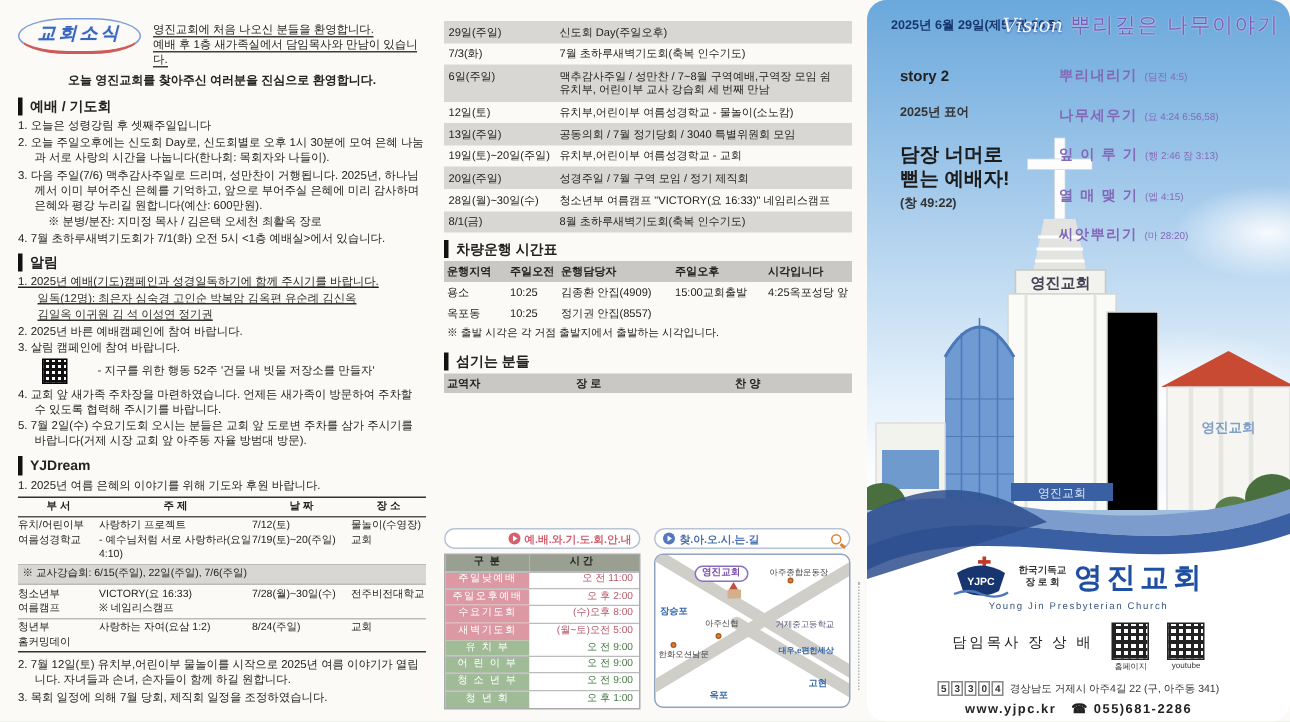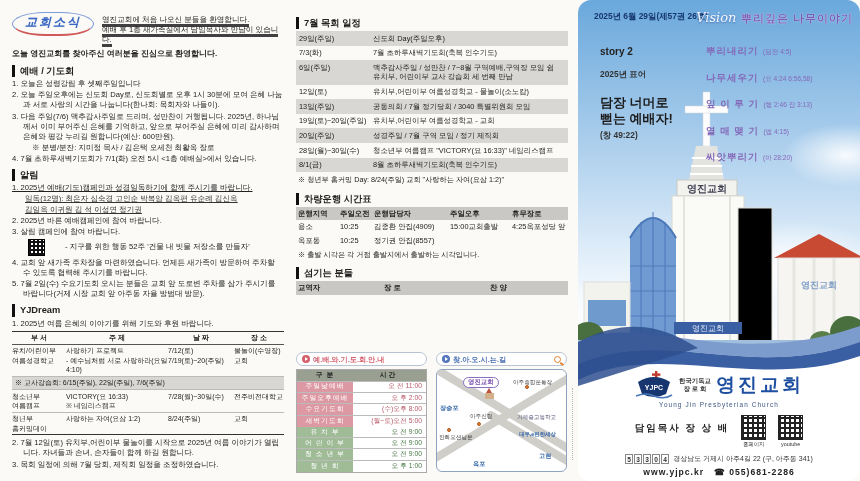--- a/index.html
+++ b/index.html
@@ -12,22 +12,22 @@
   body{font-family:"Liberation Sans",sans-serif;background:#dfdedb;position:relative;overflow:hidden;color:#222;}
   .sheet{position:absolute;inset:0;background:#fbfaf6;}
 
   
   .panel-left{position:absolute;left:12px;top:12px;width:272px;height:462px;font-size:7.6px;line-height:1.33;overflow:hidden;}
   .masthead{display:flex;align-items:flex-start;gap:8px;margin-bottom:4px;}
   .logo-oval{display:inline-block;font-size:12px;font-weight:bold;font-style:italic;color:#3a66c0;
     border:1.5px solid #7d9cd8;border-radius:50% / 62%;padding:2px 12px 3px;letter-spacing:2px;
     text-shadow:0 0 1px #b8cdf0;border-bottom:2.5px solid #d05a5a;white-space:nowrap;}
   .mast-notes{padding-top:3px;}
-  .mnote span{border-bottom:3px solid #404040;}
-  .welcome{font-weight:bold;font-size:8px;text-align:left;margin:2px 0 3px;}
+  .mnote span{border-bottom:1px solid #404040;}
+  .welcome{font-weight:bold;font-size:8px;text-align:center;margin:2px 0 3px;}
   .sec{font-weight:bold;font-size:9.3px;border-left:3px solid #111;padding-left:5px;margin:5px 0 2px;}
   .li{padding-left:11px;text-indent:-11px;margin-bottom:1px;}
   .li.note{padding-left:20px;text-indent:0;}
   .subnames{margin-left:13px;white-space:pre-line;text-decoration:underline;color:#333;margin-bottom:1px;}
   .uline{text-decoration:underline;}
   .qrrow{display:flex;gap:20px;margin:2px 0 2px 16px;align-items:center;}
   .qrbox{width:17px;height:17px;border:1px solid #000;flex:0 0 auto;
     background-image:repeating-linear-gradient(0deg,#111 0 2px,transparent 2px 4px),repeating-linear-gradient(90deg,#111 0 2px,#fff 2px 4px);}
   .yjtable{border-top:1.4px solid #333;border-bottom:1.4px solid #333;font-size:7px;margin:2px 0 3px;}
   .yjtable .trow{display:flex;border-bottom:.5px solid #bbb;padding:1.5px 0;}
@@ -52,21 +52,21 @@
   .sh1{width:42px;} .sh2{width:34px;} .sh3{width:76px;} .sh4{width:62px;} .sh5{flex:1;}
   .sv1{width:86px;} .sv2{width:106px;} .sv3{flex:1;}
   .pre{white-space:pre-line;}
   .boxes{position:absolute;left:0;top:340px;width:272px;display:flex;gap:9px;}
   .bx{width:131px;}
   .bxpill{display:flex;align-items:center;gap:3px;border:1px solid #b8c4d4;border-radius:9px;
     padding:1.5px 5px;font-weight:bold;font-size:7.2px;margin-bottom:3px;background:#fff;}
   .bxpill .arr{width:8px;height:8px;border-radius:50%;flex:0 0 auto;position:relative;}
   .arr.pk{background:var(--accent-pink);} .arr.bl{background:#5577bb;}
   .arr::after{content:"";position:absolute;left:3px;top:2px;border-left:3px solid #fff;border-top:2px solid transparent;border-bottom:2px solid transparent;}
-  .bxpill.pk{color:var(--accent-pink);} .bxpill.bl{color:#4a6fb0;}
+  .bxpill.pk{color:var(--accent-pink);justify-content:flex-end;} .bxpill.bl{color:#4a6fb0;}
   .mag{margin-left:auto;width:7px;height:7px;border:1.6px solid #e08030;border-radius:50%;position:relative;}
   .mag::after{content:"";position:absolute;left:5px;top:6px;width:4px;height:1.6px;background:#e08030;transform:rotate(38deg);}
   .wtable{border:.5px solid #aaa;font-size:6.8px;}
   .wtable .wrow{display:flex;border-bottom:.5px solid #bbb;height:11.3px;align-items:stretch;}
   .wtable .wrow:last-child{border-bottom:none;}
   .wtable .wk{width:56px;color:#fff;display:flex;align-items:center;justify-content:center;letter-spacing:1px;flex:0 0 auto;}
   .wtable .wv{flex:1;display:flex;align-items:center;justify-content:flex-end;padding-right:4px;background:#fff;}
   .whead .wk{background:#9aa091;color:#222;font-weight:bold;}
   .whead .wv{background:#9aa091;color:#222;font-weight:bold;justify-content:center;}
   .grp-pink .wk{background:#dd99a3;} .grp-pink .wv{color:#b85a6a;}
@@ -89,39 +89,39 @@
   
   .cover{position:absolute;left:578px;top:0;width:282px;height:481px;background:#fff;overflow:hidden;border-radius:13px;}
   .sky{position:absolute;left:0;top:0;width:282px;height:345px;
     background:radial-gradient(ellipse 140px 70px at 75% 78%,#fff 0%,rgba(255,255,255,0) 70%),
                radial-gradient(ellipse 120px 60px at 15% 92%,#fff 0%,rgba(255,255,255,0) 70%),
                radial-gradient(ellipse 90px 45px at 95% 45%,rgba(255,255,255,.9) 0%,rgba(255,255,255,0) 70%),
                linear-gradient(180deg,var(--sky-blue) 0%,#a9cdec 40%,#e7f2fb 78%,#fff 100%);}
   .cdate{position:absolute;left:16px;top:11px;font-size:8.4px;font-weight:bold;color:#16366e;z-index:5;}
   .vtitle{position:absolute;right:7px;top:8px;z-index:5;white-space:nowrap;}
   .vtitle .ven{font-family:"DejaVu Serif",serif;font-style:italic;font-size:13px;color:#f4f6ff;text-shadow:0 1px 2px #4a6fb0;}
-  .vtitle .vko{font-size:11px;font-weight:bold;color:var(--vision-purple);text-shadow:0 0 1px #fff;letter-spacing:1px;}
+  .vtitle .vko{font-size:14px;font-weight:normal;color:var(--vision-purple);text-shadow:0 0 1px #fff;letter-spacing:1px;}
   .vlist{position:absolute;left:128px;top:40px;z-index:5;}
   .vlist .vitem{margin-bottom:8.5px;color:#8468b8;white-space:nowrap;}
   .vlist .vt{font-size:9.5px;font-weight:bold;letter-spacing:1px;}
   .vlist .vr{font-size:6.6px;}
   .story{position:absolute;left:22px;top:46px;z-index:5;}
   .story .s1{font-size:10px;font-weight:bold;color:#222;margin-bottom:12px;}
   .story .s2{font-size:8.4px;font-weight:bold;color:#333;margin-bottom:15px;}
   .story .s3{font-size:13px;font-weight:bold;color:#1c1c1c;line-height:1.25;}
   .story .s4{font-size:8.4px;font-weight:bold;color:#333;margin-top:2px;}
   .bsvg{position:absolute;left:0;top:86px;z-index:2;}
   .wave{position:absolute;left:0;top:296px;z-index:4;}
   .clogo{position:absolute;left:0;top:370px;width:282px;z-index:6;}
   .lrow1{display:flex;align-items:center;justify-content:center;gap:5px;}
   .denom{font-size:6.4px;font-weight:bold;color:#333;line-height:1.25;text-align:center;}
   .cname{font-size:19px;font-weight:bold;color:var(--brand-blue);letter-spacing:3px;}
   .ceng{text-align:center;font-size:6.4px;letter-spacing:1.1px;color:#3a5580;margin-top:1px;}
   .lrow2{display:flex;align-items:flex-start;justify-content:center;gap:12px;margin-top:7px;}
-  .pastor{font-size:9.5px;font-weight:bold;letter-spacing:2px;padding-top:7px;}
+  .pastor{font-size:9.5px;font-weight:normal;letter-spacing:2px;padding-top:7px;}
   .qrcell{text-align:center;}
   .qrbig{width:25px;height:25px;border:1px solid #222;margin:0 auto;
     background-image:repeating-linear-gradient(0deg,#222 0 2px,transparent 2px 5px),repeating-linear-gradient(90deg,#222 0 2px,#fff 2px 5px);}
   .qrlbl{font-size:5.4px;color:#333;margin-top:1px;}
   .lrow3{display:flex;align-items:center;justify-content:center;gap:4px;margin-top:6px;font-size:7px;color:#333;}
   .postal{display:flex;gap:1px;}
   .pbox{width:8px;height:10px;border:1px solid #888;font-size:6.6px;font-weight:bold;display:flex;align-items:center;justify-content:center;background:#fff;}
   .lrow4{display:flex;justify-content:center;gap:10px;margin-top:3px;font-size:8.6px;font-weight:bold;color:#222;letter-spacing:1px;}
 </style>
 </head>
@@ -196,21 +196,20 @@
         <span class="c3 pre">8/24(주일)</span>
         <span class="c4 pre">교회</span>
       </div>
     </div>
     <div class="li">2. 7월 12일(토) 유치부,어린이부 물놀이를 시작으로 2025년 여름 이야기가 열립니다. 자녀들과 손녀, 손자들이 함께 하길 원합니다.</div>
     <div class="li">3. 목회 일정에 의해 7월 당회, 제직회 일정을 조정하였습니다.</div>
 
   </div>
 
   <div class="panel-mid">
-    <div class="sec">7월 목회 일정</div>
     <div class="mtable">
 
         <div class="mrow">
           <span class="d">29일(주일)</span>
           <span class="t">신도회 Day(주일오후)</span>
         </div>
 
         <div class="mrow">
           <span class="d">7/3(화)</span>
           <span class="t">7월 초하루새벽기도회(축복 인수기도)</span>
@@ -245,30 +244,29 @@
         <div class="mrow">
           <span class="d">28일(월)~30일(수)</span>
           <span class="t">청소년부 여름캠프 "VICTORY(요 16:33)" 네임리스캠프</span>
         </div>
 
         <div class="mrow">
           <span class="d">8/1(금)</span>
           <span class="t">8월 초하루새벽기도회(축복 인수기도)</span>
         </div>
       </div>
-    <div class="mnote2">※ 청년부 홈커밍 Day: 8/24(주일) 교회 "사랑하는 자여(요삼 1:2)"</div>
 
     <div class="sec">차량운행 시간표</div>
     <div class="gtable">
       <div class="grow ghead">
         <span class="sh1">운행지역</span>
         <span class="sh2">주일오전</span>
         <span class="sh3">운행담당자</span>
         <span class="sh4">주일오후</span>
-        <span class="sh5">휴무장로</span>
+        <span class="sh5">시각입니다</span>
       </div>
       <div>
 
           <div class="grow">
             <span class="sh1">용소</span>
             <span class="sh2">10:25</span>
             <span class="sh3">김종환 안집(4909)</span>
             <span class="sh4">15:00교회출발</span>
             <span class="sh5">4:25옥포성당 앞</span>
           </div>

